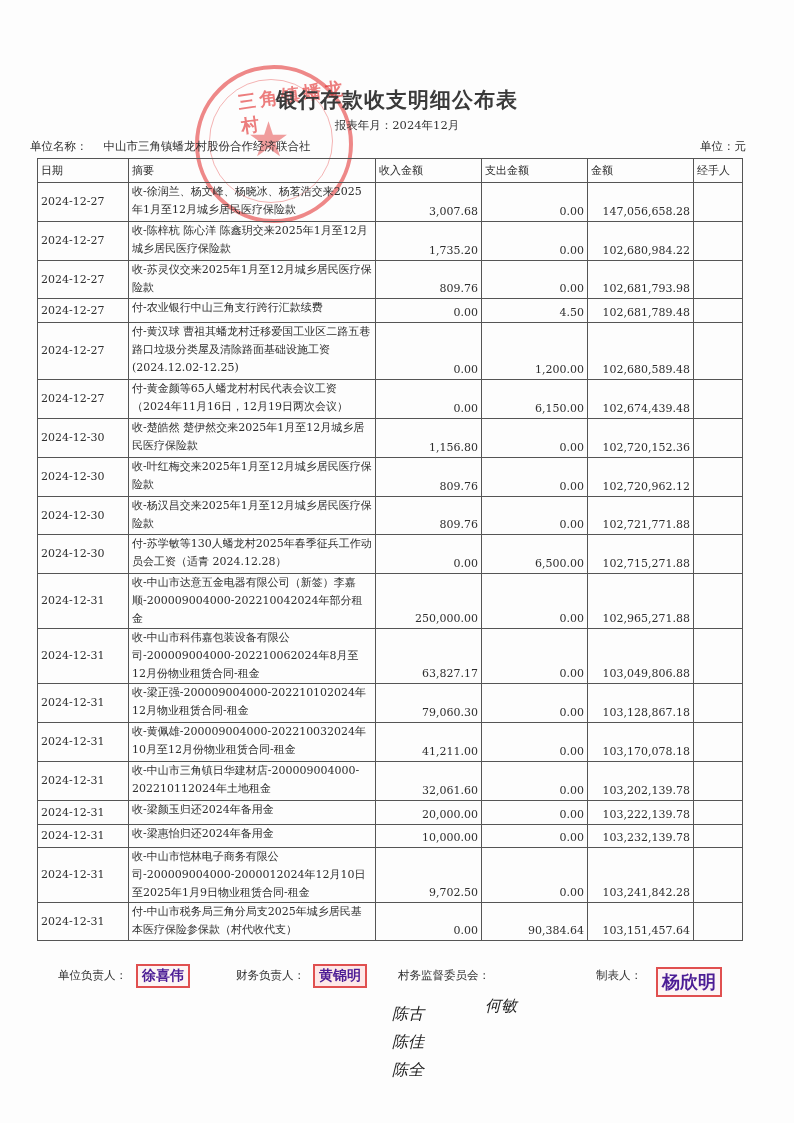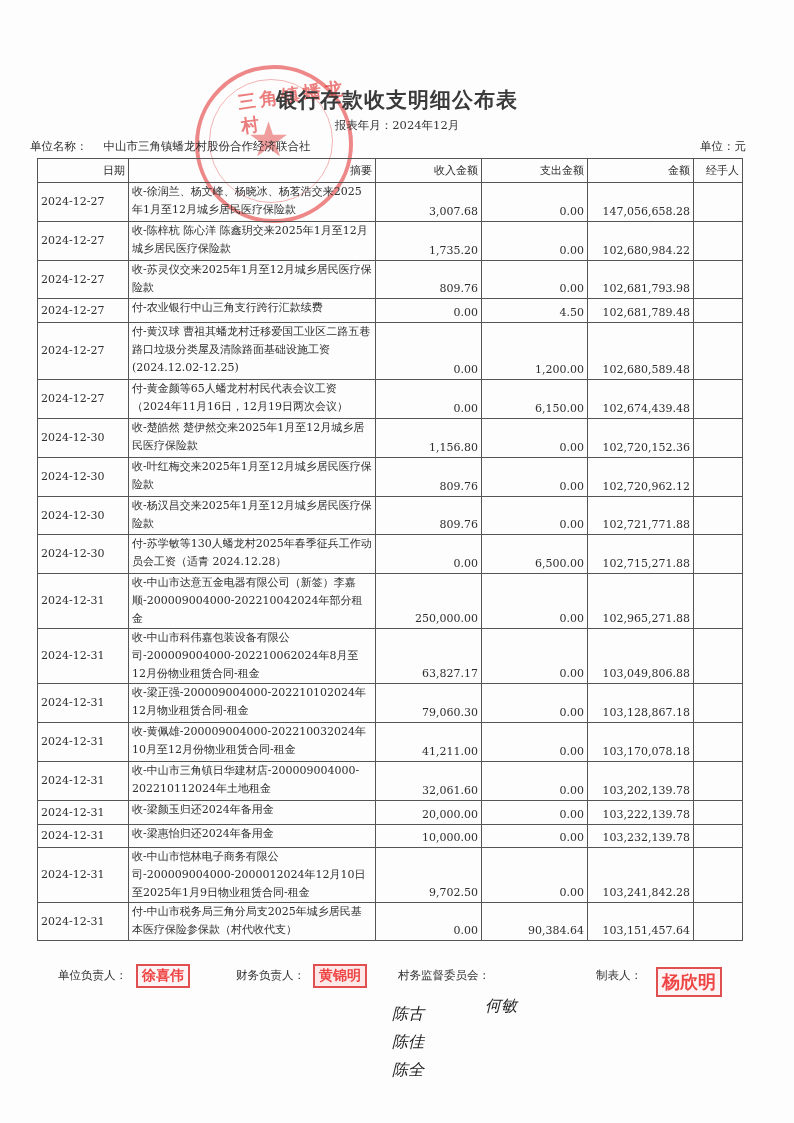--- a/index.html
+++ b/index.html
@@ -23,21 +23,21 @@
     position:absolute; left:700px; top:139px; font-size:11.5px; color:#333;
   }
   table.ledger {
     position:absolute; left:37px; top:158px; border-collapse:collapse;
     table-layout:fixed; width:705px;
   }
   table.ledger th, table.ledger td {
     border:1px solid #555; font-size:11px; padding:0 3px; line-height:18px;
     font-weight:normal; color:#2e2e2e;
   }
-  table.ledger th { height:23px; text-align:right; }
+  table.ledger th { height:23px; text-align:left; }
   td.date { vertical-align:middle; }
   td.summary { text-align:left; vertical-align:top; padding-top:1px; }
   td.num { text-align:right; vertical-align:bottom; padding-bottom:1px; }
   td.handler { }
   col.c-date { width:91px; }
   col.c-summary { width:247px; }
   col.c-in { width:106px; }
   col.c-out { width:106px; }
   col.c-bal { width:106px; }
   col.c-hand { width:49px; }
@@ -53,21 +53,21 @@
   .stamp .star {
     position:absolute; left:48px; top:42px; font-size:48px; color:rgba(225,40,40,0.45);
     font-family:"DejaVu Sans", sans-serif;
   }
   .stamp .arc {
     position:absolute; left:40px; top:14px; font-size:18px; font-weight:bold;
     color:rgba(225,40,40,0.6); letter-spacing:4px; transform:rotate(-8deg);
   }
   .footer { position:absolute; top:968px; font-size:11.5px; color:#333; }
   .seal {
-    position:absolute; border:2px solid #e05050; color:#ef4444; font-weight:bold;
+    position:absolute; border:2px solid #e05050; color:#4c1d95; font-weight:bold;
     padding:1px 4px; font-size:14px; background:rgba(255,230,230,0.3);
   }
   .sign {
     position:absolute; font-family:"DejaVu Sans", sans-serif; color:#222;
     font-size:16px; font-style:italic; line-height:28px;
   }
 </style>
 </head>
 <body>
 

